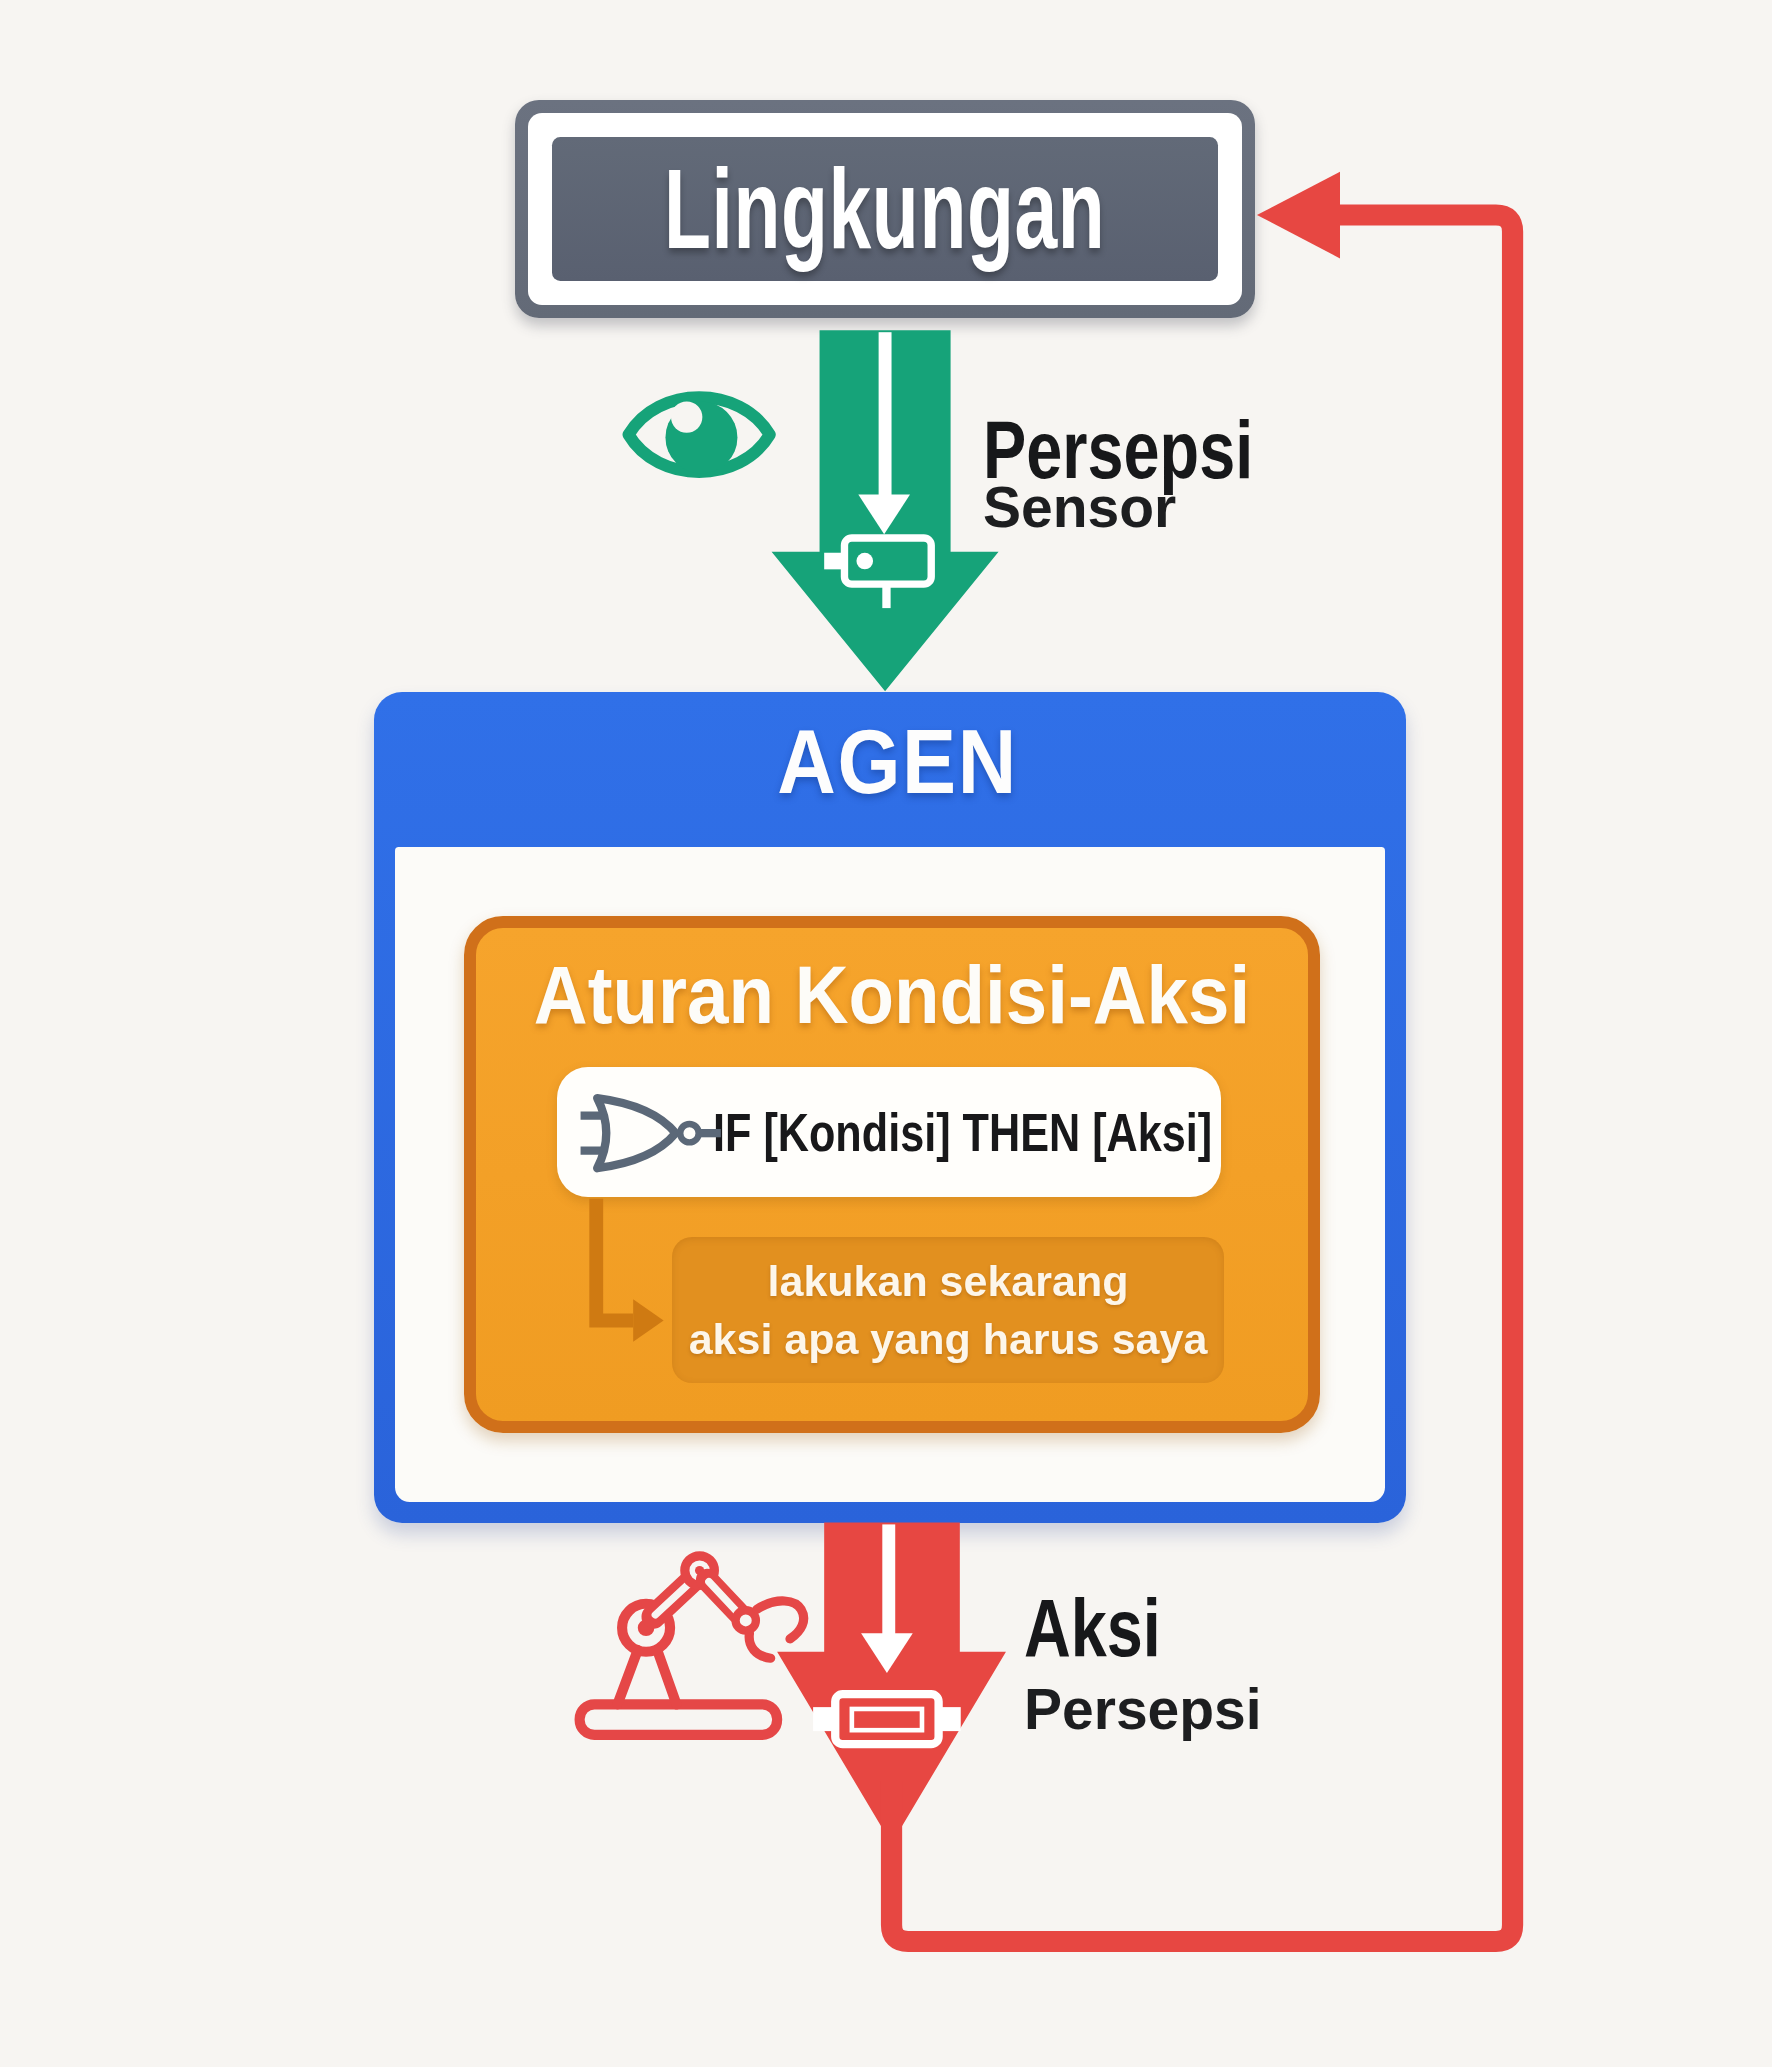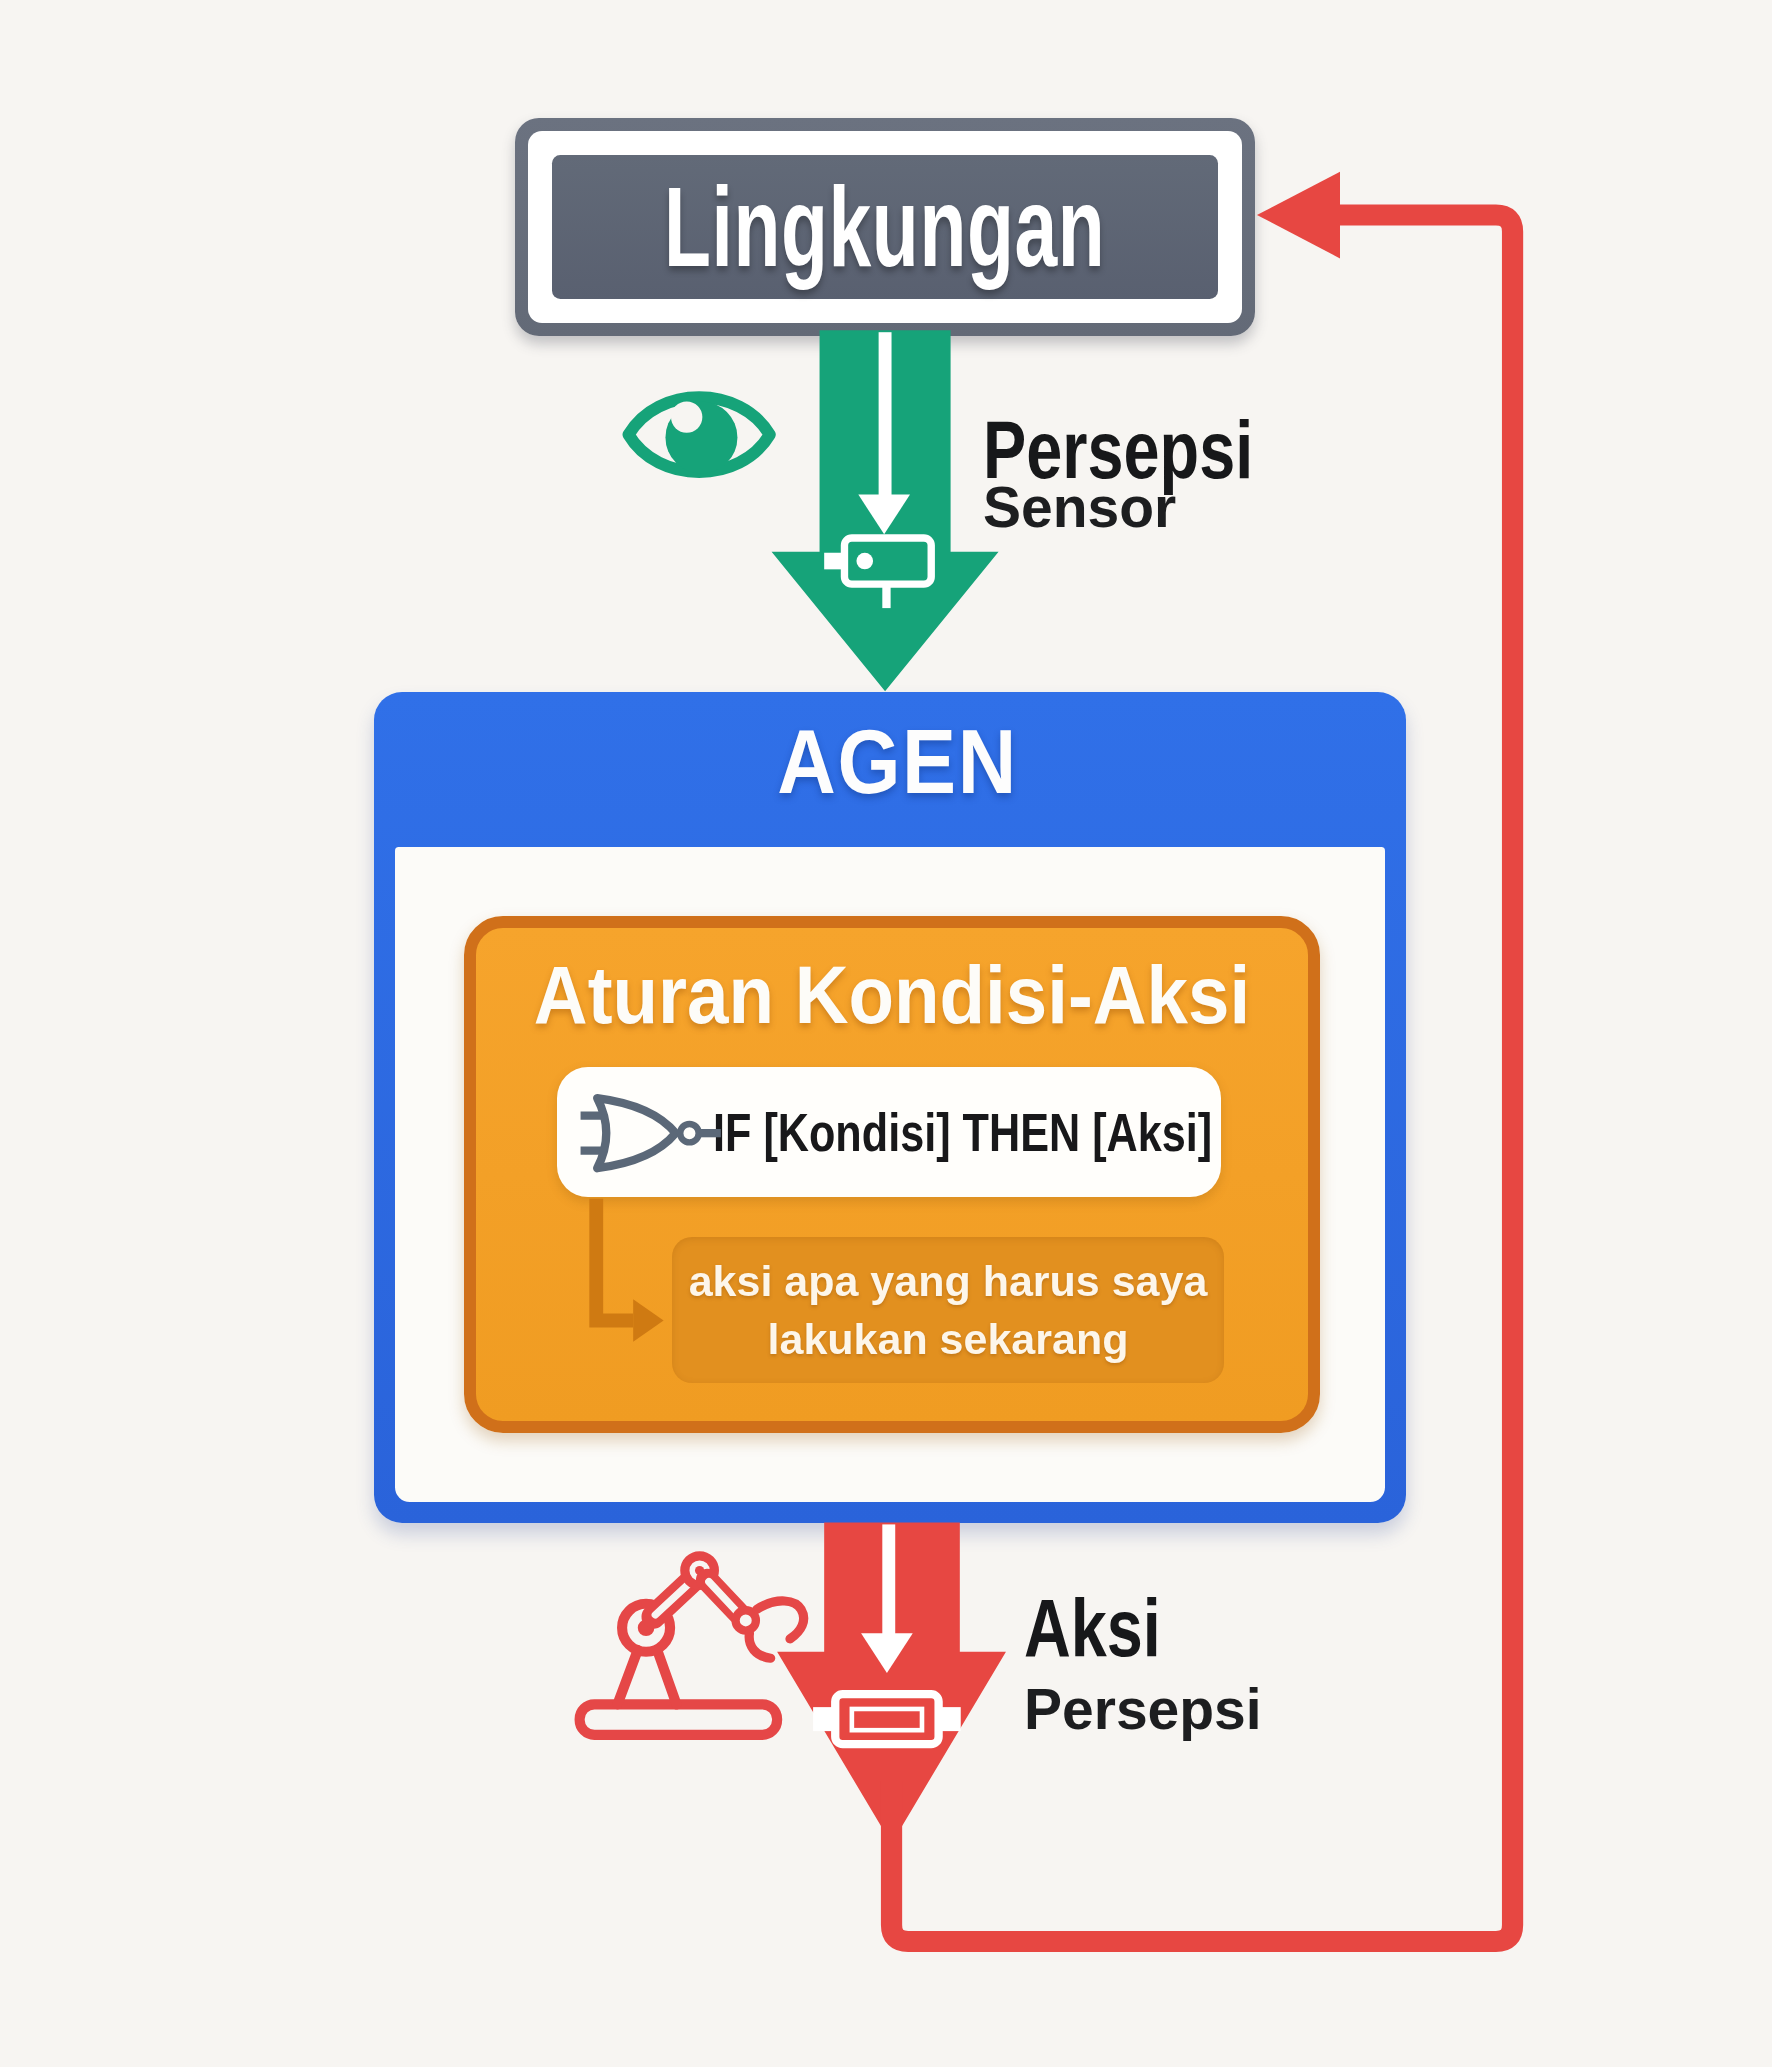--- a/index.html
+++ b/index.html
@@ -11,21 +11,21 @@
     position: relative;
     width: 1772px;
     height: 2067px;
     background: #f7f5f2;
     overflow: hidden;
   }
   .abs { position: absolute; }
 
   
   .env-box {
-    left: 515px; top: 118px; width: 740px; height: 218px;
+    left: 515px; top: 100px; width: 740px; height: 218px;
     background: linear-gradient(180deg, #6b7280, #636a77);
     border-radius: 24px;
     box-shadow: 0 7.4px 13px rgba(60,65,80,0.28);
   }
   .env-ring {
     position: absolute; inset: 13px;
     background: #ffffff; border-radius: 14px;
   }
   .env-fill {
     position: absolute; inset: 24px;
@@ -142,22 +142,22 @@
     <div class="agent-content"></div>
   </div>
 
   <div class="abs rule-box"></div>
   <div class="abs rule-title">Aturan Kondisi-Aksi</div>
 
   <div class="abs if-box"></div>
   <div class="abs if-text">IF [Kondisi] THEN [Aksi]</div>
 
   <div class="abs note-box">
+    <div class="note-line">lakukan sekarang</div>
     <div class="note-line">aksi apa yang harus saya</div>
-    <div class="note-line">lakukan sekarang</div>
   </div>
 
   <div class="abs lbl-strong persepsi-label">Persepsi</div>
   <div class="abs lbl-sub sensor-label">Sensor</div>
   <div class="abs lbl-strong aksi-label">Aksi</div>
   <div class="abs lbl-sub aktuator-label">Persepsi</div>
 
   <svg class="overlay-svg" viewBox="0 0 1920 2240">
 
     <g>

